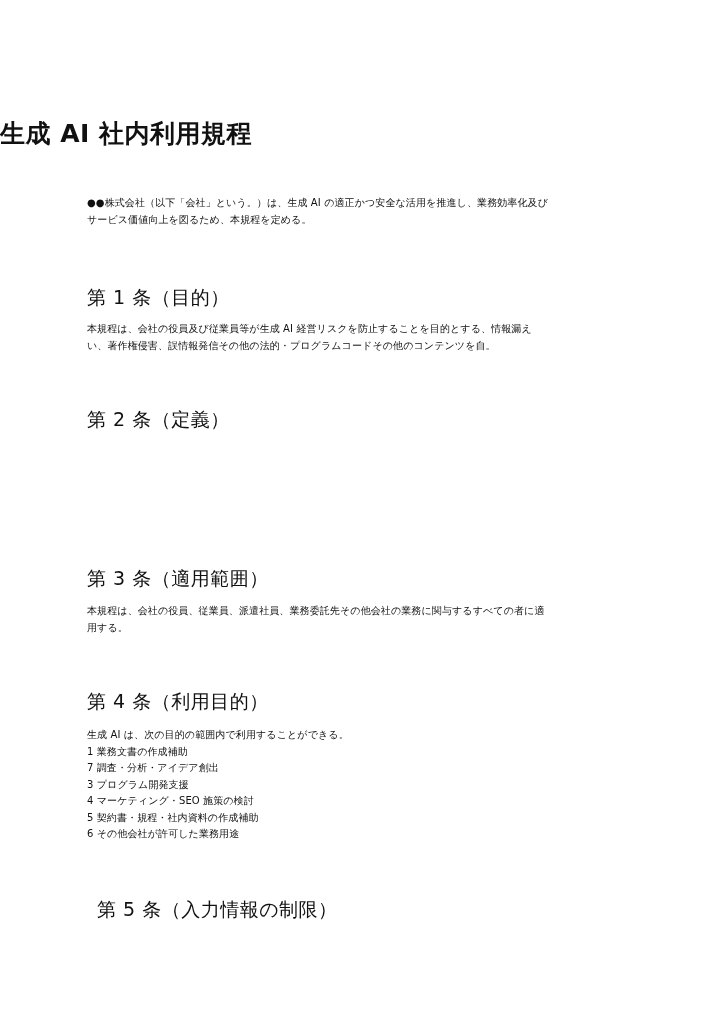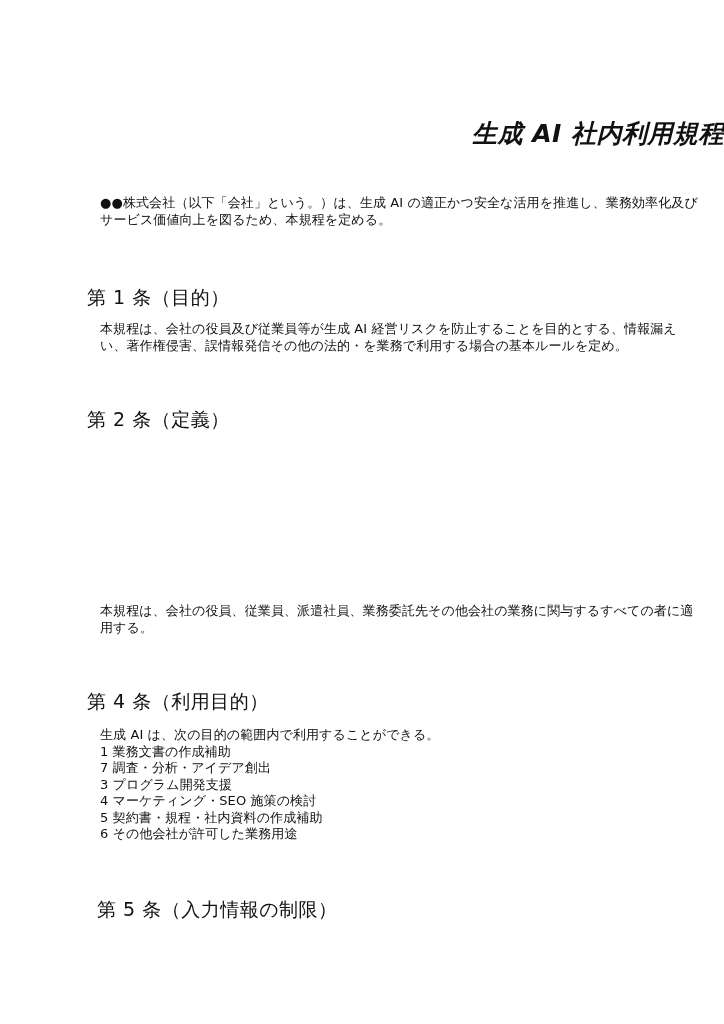--- a/index.html
+++ b/index.html
@@ -19,32 +19,31 @@
       position: absolute;
       left: 0; top: 0;
       width: 724px;
       height: 1024px;
     }
     .title {
       position: absolute;
       left: 0;
       top: 117px;
       width: 724px;
-      text-align: right;
+      text-align: left;
       font-size: 25px;
       font-weight: bold;
       letter-spacing: 0.5px;
       line-height: 34px;
-      font-style: italic;
     }
     .para {
       position: absolute;
-      left: 100px;
+      left: 87px;
       width: 560px;
-      font-size: 13px;
+      font-size: 10px;
       line-height: 16.5px;
       letter-spacing: 0.1px;
     }
     .para .line {
       display: block;
       white-space: nowrap;
     }
     .heading {
       position: absolute;
       left: 87px;
@@ -63,25 +62,26 @@
   <div class="title">生成 AI 社内利用規程</div>
 
   <div class="para" style="top:195px;">
     <span class="line">●●株式会社（以下「会社」という。）は、生成 AI の適正かつ安全な活用を推進し、業務効率化及び</span>
     <span class="line">サービス価値向上を図るため、本規程を定める。</span>
   </div>
 
   <div class="heading" style="top:284px;">第 1 条（目的）</div>
   <div class="para" style="top:321px;">
     <span class="line">本規程は、会社の役員及び従業員等が生成 AI 経営リスクを防止することを目的とする、情報漏え</span>
-    <span class="line">い、著作権侵害、誤情報発信その他の法的・を業務で利用する場合の基本ルールを定め。</span>
+    <span class="line">い、著作権侵害、誤情報発信その他の法的・プログラムコードその他のコンテンツを自。</span>
   </div>
 
   <div class="heading" style="top:406px;">第 2 条（定義）</div>
 
+  <div class="heading" style="top:565px;">第 3 条（適用範囲）</div>
   <div class="para" style="top:603px;">
     <span class="line">本規程は、会社の役員、従業員、派遣社員、業務委託先その他会社の業務に関与するすべての者に適</span>
     <span class="line">用する。</span>
   </div>
 
   <div class="heading" style="top:688px;">第 4 条（利用目的）</div>
   <div class="para" style="top:727px;">
     <span class="line">生成 AI は、次の目的の範囲内で利用することができる。</span>
     <span class="line">1 業務文書の作成補助</span>
     <span class="line">7 調査・分析・アイデア創出</span>

